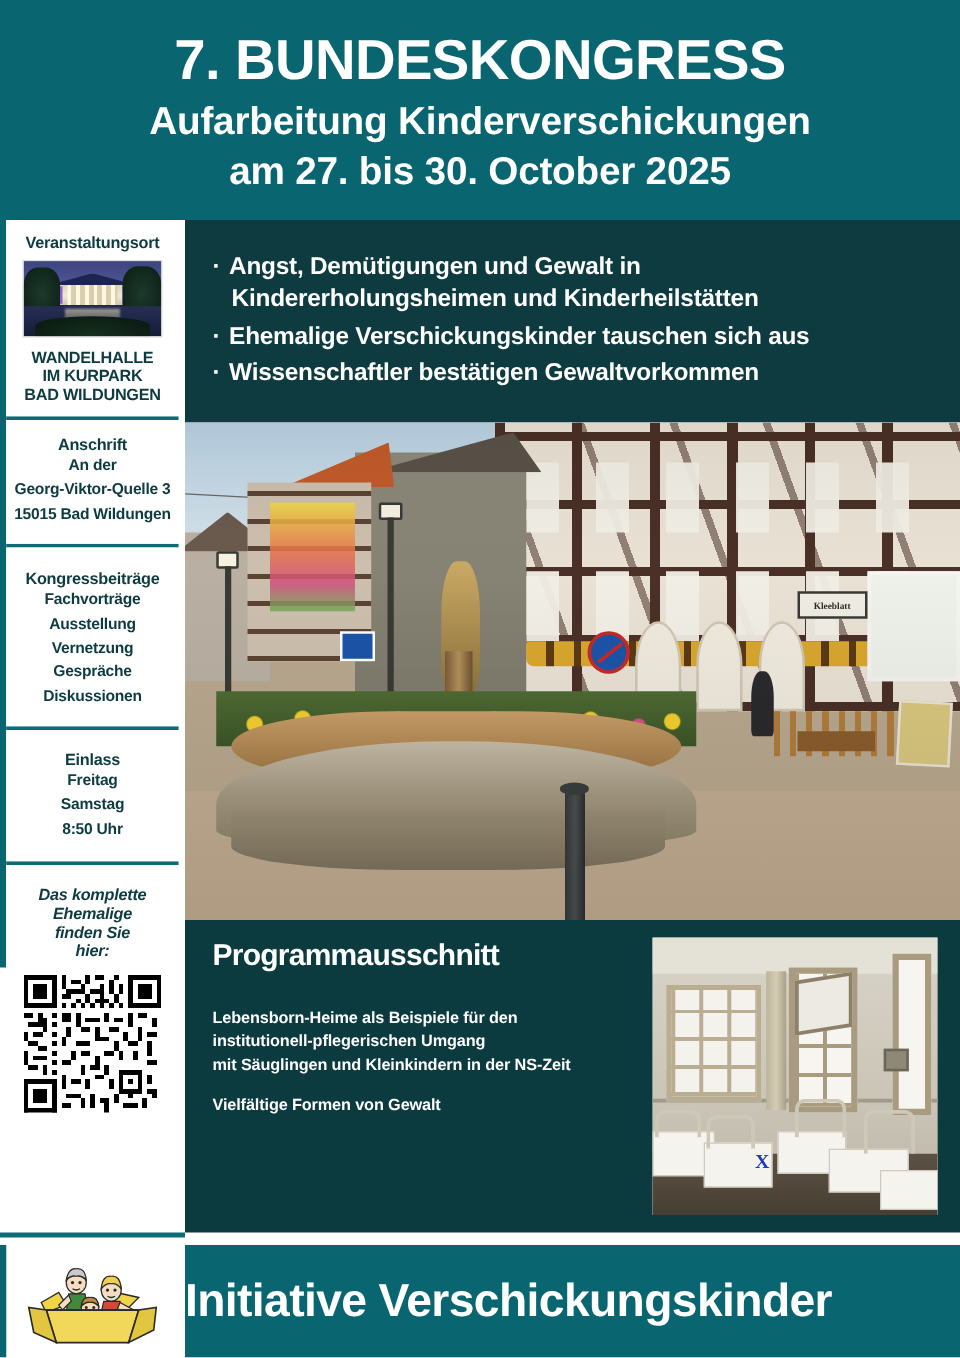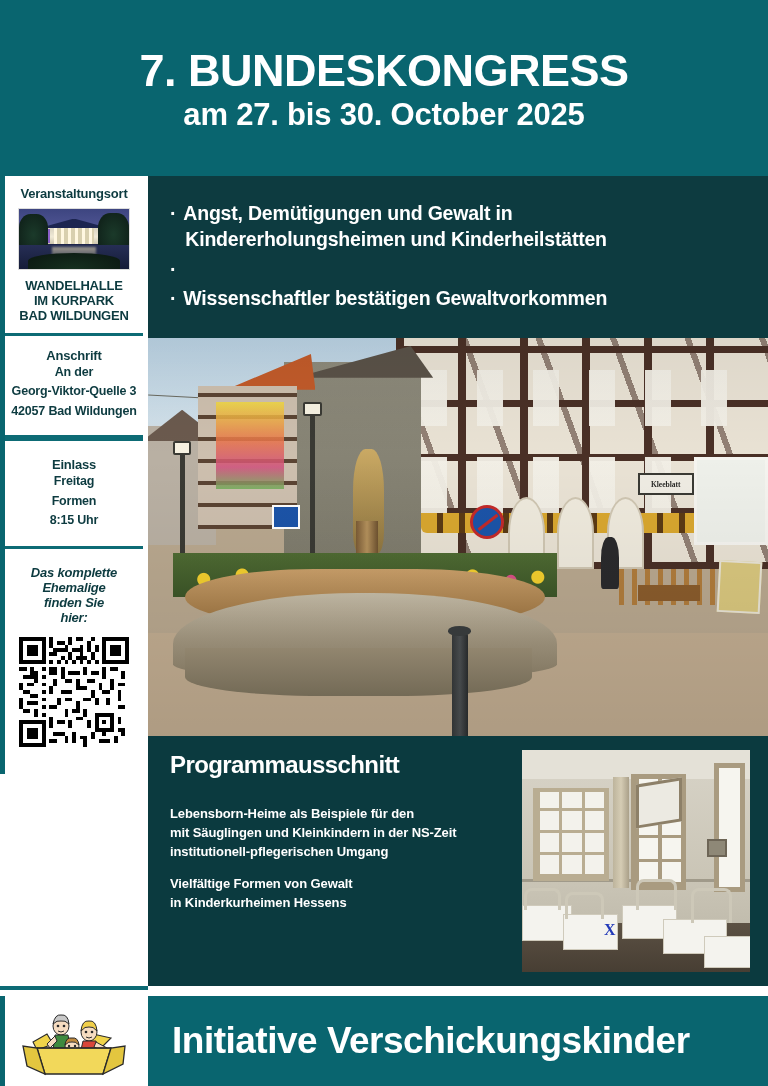--- a/index.html
+++ b/index.html
@@ -385,21 +385,20 @@
     font-size:16px; font-weight:bold; color:#2239b8;
     font-family:"Liberation Serif", serif;
   }
 
   
   .footer {
     position:absolute; left:148px; top:996px;
     width:620px; height:90px;
     background:#09656f;
     display:flex; align-items:center;
-    padding-left:24px;
   }
   .footer-text {
     color:#ffffff; font-size:37px; font-weight:bold;
     letter-spacing:-0.5px;
   }
   .footer-left {
     position:absolute; left:0; top:996px;
     width:143px; height:90px;
     background:#ffffff;
     border-left:5px solid #09656f;
@@ -419,20 +418,21 @@
     position:absolute; left:0; top:986px; width:148px; height:4px; background:#0d6b75;
   }
 </style>
 </head>
 <body>
 
 <div class="poster">
 
   <div class="header">
     <div class="title-main">7. BUNDESKONGRESS</div>
+    <div class="title-sub">Aufarbeitung Kinderverschickungen</div>
     <div class="title-date">am 27. bis 30. October 2025</div>
   </div>
 
   <div class="sidebar">
 
     <div class="sb-block venue">
       <div class="sb-head">Veranstaltungsort</div>
       <div class="venue-photo">
         <div class="vp-sky"></div>
         <div class="vp-roof"></div>
@@ -450,33 +450,41 @@
       <div class="sb-head">IM KURPARK</div>
       <div class="sb-head">BAD WILDUNGEN</div>
     </div>
 
     <div class="sb-rule"></div>
 
     <div class="sb-block addr">
       <div class="sb-head">Anschrift</div>
       <div class="sb-line">An der</div>
       <div class="sb-line">Georg-Viktor-Quelle 3</div>
-      <div class="sb-line">42057 Bad Wildungen</div>
+      <div class="sb-line">15015 Bad Wildungen</div>
     </div>
 
     <div class="sb-rule"></div>
 
+    <div class="sb-block beitraege">
+      <div class="sb-head">Kongressbeiträge</div>
+      <div class="sb-line">Fachvorträge</div>
+      <div class="sb-line">Ausstellung</div>
+      <div class="sb-line">Vernetzung</div>
+      <div class="sb-line">Gespräche</div>
+      <div class="sb-line">Diskussionen</div>
+    </div>
 
     <div class="sb-rule"></div>
 
     <div class="sb-block einlass">
       <div class="sb-head">Einlass</div>
       <div class="sb-line">Freitag</div>
-      <div class="sb-line">Formen</div>
-      <div class="sb-line">8:15 Uhr</div>
+      <div class="sb-line">Samstag</div>
+      <div class="sb-line">8:50 Uhr</div>
     </div>
 
     <div class="sb-rule"></div>
 
     <div class="sb-block qrblock">
       <div class="sb-head">Das komplette</div>
       <div class="sb-head">Ehemalige</div>
       <div class="sb-head">finden Sie</div>
       <div class="sb-head">hier:</div>
       <div class="qr-wrap">
@@ -613,20 +621,23 @@
   <div class="bullets">
     <div class="bullet">
       <span class="dot">·</span>
       <span class="btxt">
         <span>Angst, Demütigungen und Gewalt in</span>
         <span class="l2">Kindererholungsheimen und Kinderheilstätten</span>
       </span>
     </div>
     <div class="bullet">
       <span class="dot">·</span>
+      <span class="btxt">
+        <span>Ehemalige Verschickungskinder tauschen sich aus</span>
+      </span>
     </div>
     <div class="bullet">
       <span class="dot">·</span>
       <span class="btxt">
         <span>Wissenschaftler bestätigen Gewaltvorkommen</span>
       </span>
     </div>
   </div>
 
   <div class="photo-street">
@@ -670,26 +681,25 @@
     <div class="ps-wall2"></div>
     <div class="ps-bollard"></div>
     <div class="ps-shade"></div>
   </div>
 
   <div class="program">
     <div class="prog-title">Programmausschnitt</div>
 
     <div class="prog-item">
       <span class="pl">Lebensborn-Heime als Beispiele für den</span>
+      <span class="pl">institutionell-pflegerischen Umgang</span>
       <span class="pl">mit Säuglingen und Kleinkindern in der NS-Zeit</span>
-      <span class="pl">institutionell-pflegerischen Umgang</span>
     </div>
     <div class="prog-item">
       <span class="pl">Vielfältige Formen von Gewalt</span>
-      <span class="pl">in Kinderkurheimen Hessens</span>
     </div>
 
     <div class="photo-room">
       <div class="rm-wall"></div>
       <div class="rm-ceil"></div>
       <div class="rm-dado"></div>
       <div class="rm-win1"></div>
       <div class="rm-curtain"></div>
       <div class="rm-win2"></div>
       <div class="rm-win2b"></div>

